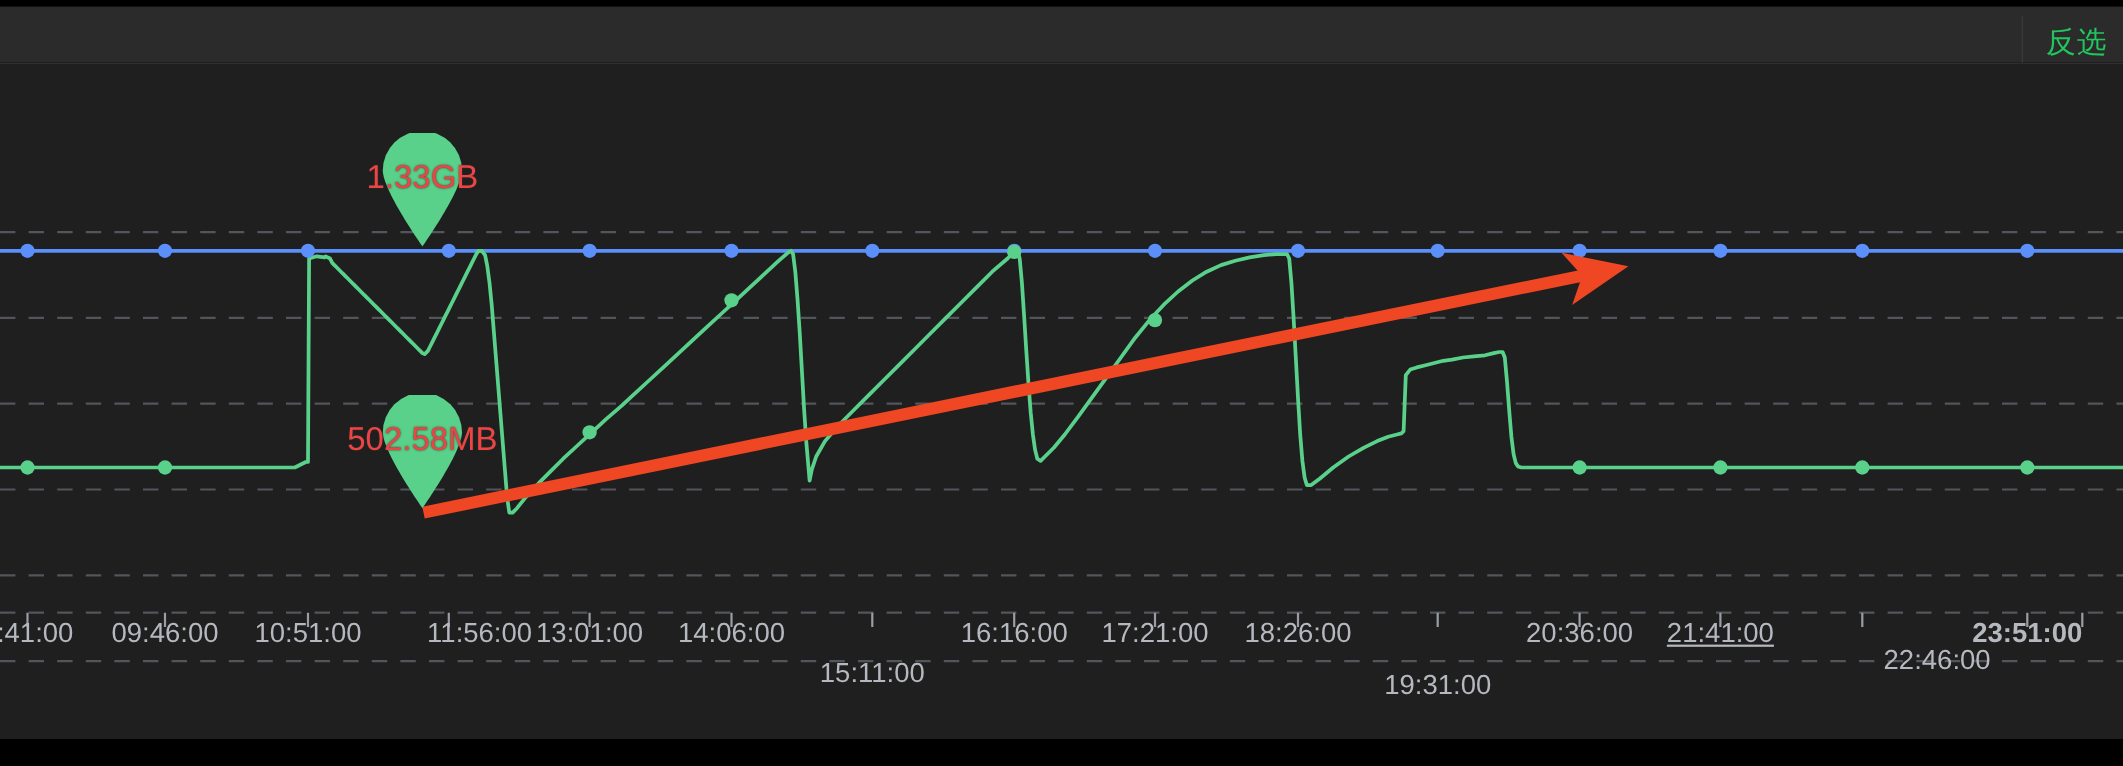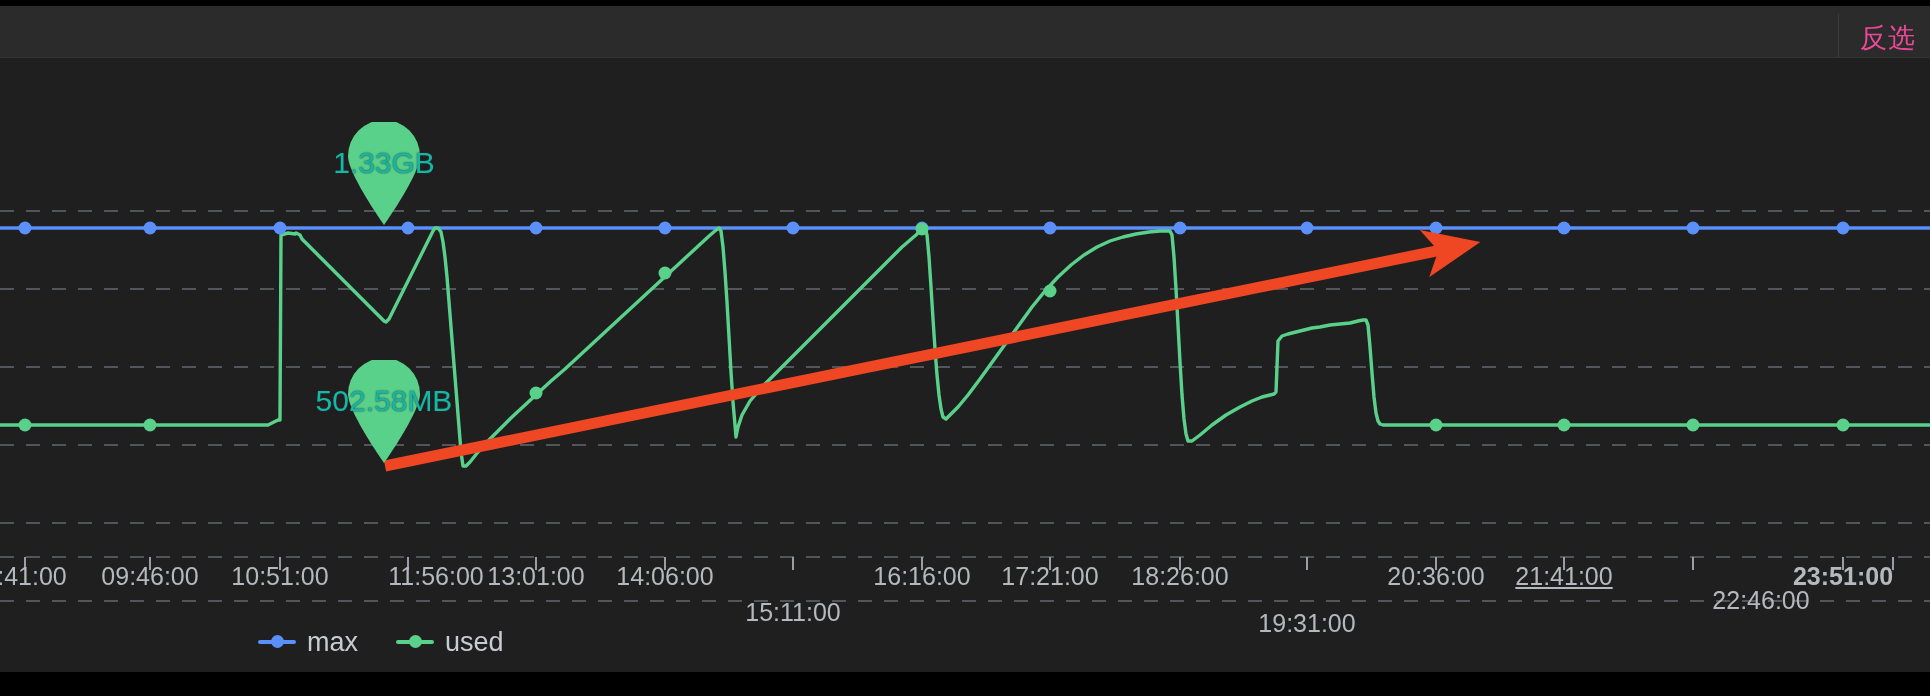--- a/index.html
+++ b/index.html
@@ -4,21 +4,21 @@
 <style>
   html,body{margin:0;padding:0;background:#000;}
   body{width:1930px;height:696px;overflow:hidden;font-family:"Liberation Sans","DejaVu Sans",sans-serif;}
   #app{position:relative;width:1930px;height:696px;background:#000;}
 
   
   .topstrip{position:absolute;left:0;top:0;width:1930px;height:6px;background:#000;}
   .topbar{position:absolute;left:0;top:6px;width:1930px;height:51px;background:#2b2b2b;}
   .topbar-divider{position:absolute;left:1838px;top:8px;width:1px;height:49px;background:#3c3c3c;}
   .topbar-btn{position:absolute;left:1860px;top:6px;height:51px;display:flex;align-items:center;
-     color:#ec4899;font-size:27px;letter-spacing:1px;}
+     color:#22c55e;font-size:27px;letter-spacing:1px;}
 
   
   .chart{position:absolute;left:0;top:57px;width:1930px;height:615px;background:#1f1f1f;overflow:hidden;}
   .chart-top-hair{position:absolute;left:0;top:0;width:1930px;height:1px;background:#343434;}
   .plot{position:absolute;left:0;top:0;width:1930px;height:615px;}
   .plot svg{display:block;}
 
   
   .xlabels{position:absolute;left:0;top:505px;width:1930px;height:40px;}
   .xlabel{position:absolute;top:0;transform:translateX(-50%);color:#b6b8bf;font-size:25px;white-space:nowrap;}
@@ -30,21 +30,21 @@
   .legend-swatch{position:relative;width:38px;height:18px;}
   .legend-swatch .lg-line{position:absolute;left:0;top:7px;width:38px;height:4px;border-radius:2px;}
   .legend-swatch .lg-dot{position:absolute;left:13px;top:2px;width:13px;height:13px;border-radius:50%;}
   .legend-label{color:#c9cbd2;font-size:27px;}
 
   .botstrip{position:absolute;left:0;top:672px;width:1930px;height:24px;background:#000;}
 
   
   .pin{position:absolute;transform:translate(-50%,-100%);pointer-events:none;}
   .pin-text{position:absolute;left:50%;top:38%;transform:translate(-50%,-50%);
-     color:#14b8a6;font-size:30px;white-space:nowrap;
+     color:#ef4444;font-size:30px;white-space:nowrap;
      text-shadow:0 0 2px #2f2f2f;}
 </style>
 </head>
 <body>
 
 <div id="app">
 
   <div class="topstrip"></div>
 
   <div class="topbar">
@@ -144,32 +144,16 @@
         <div class="xlabel" style="left: 922px; text-align: center;">16:16:00</div>
         <div class="xlabel" style="left: 1050px;">17:21:00</div>
         <div class="xlabel" style="left: 1180px;">18:26:00</div>
         <div class="xlabel" style="left: 1307px; margin-top: 47px;">19:31:00</div>
         <div class="xlabel" style="left: 1436px;">20:36:00</div>
         <div class="xlabel" style="left: 1564px; text-decoration: underline;">21:41:00</div>
         <div class="xlabel" style="left: 1761px; margin-top: 24px;">22:46:00</div>
         <div class="xlabel" style="left: 1843px; font-weight: bold;">23:51:00</div>
       </div>
 
-    <div class="legend" id="legend">
-        <div class="legend-item">
-          <span class="legend-swatch">
-            <span class="lg-line" style="background:#5b8ff9"></span>
-            <span class="lg-dot" style="background:#5b8ff9"></span>
-          </span>
-          <span class="legend-label">max</span>
-        </div>
-        <div class="legend-item">
-          <span class="legend-swatch">
-            <span class="lg-line" style="background:#5ad18a"></span>
-            <span class="lg-dot" style="background:#5ad18a"></span>
-          </span>
-          <span class="legend-label">used</span>
-        </div>
-      </div>
   </div>
 
   <div class="botstrip"></div>
 </div>
 
 </body></html>

